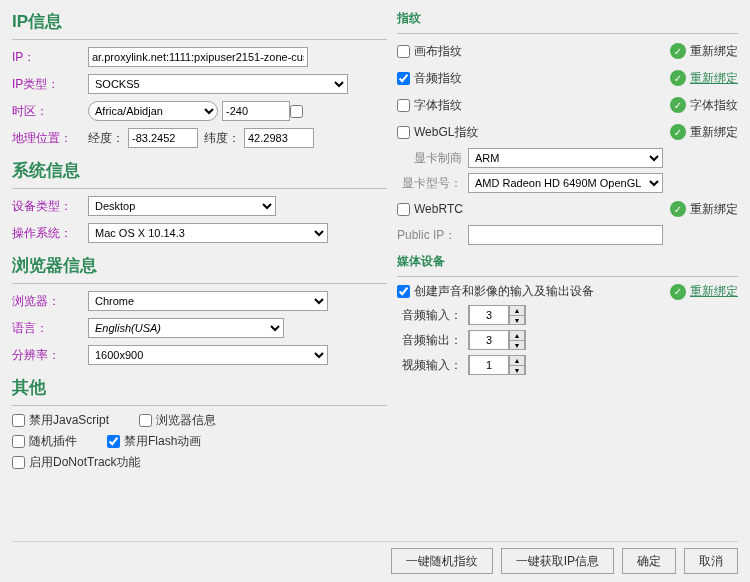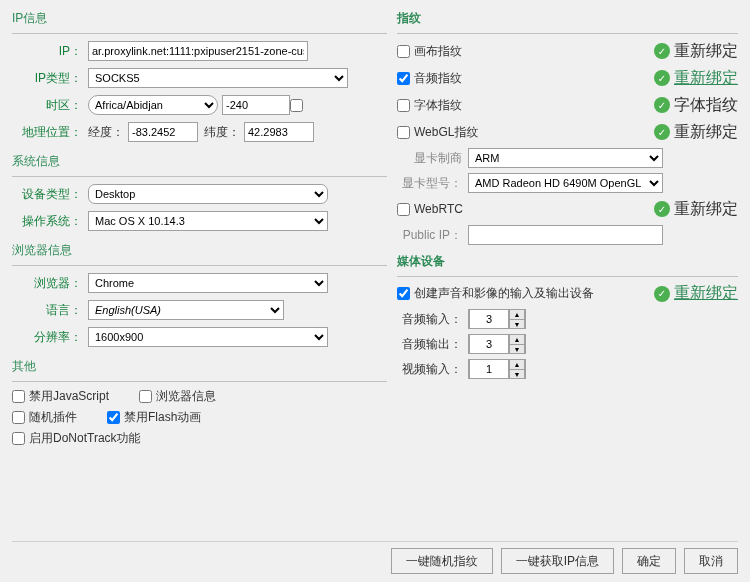--- a/index.html
+++ b/index.html
@@ -26,39 +26,38 @@
     }
     .left-panel {
       width: 375px;
       flex-shrink: 0;
     }
     .right-panel {
       flex: 1;
     }
     .section-title {
       color: #2e8b57;
-      font-weight: normal;
-      font-size: 12px;
+      font-weight: bold;
+      font-size: 17px;
       margin-bottom: 6px;
       margin-top: 8px;
     }
     .section-title:first-child {
       margin-top: 0;
     }
     .form-row {
       display: flex;
       align-items: center;
       margin-bottom: 5px;
       min-height: 22px;
     }
     .form-label {
       width: 70px;
-      text-align: right;
       margin-right: 6px;
-      color: #15803d;
+      color: #a21caf;
       flex-shrink: 0;
       font-size: 12px;
     }
     input[type="text"] {
       height: 20px;
       border: 1px solid #a0a0a0;
       background: white;
       font-size: 11px;
       padding: 0 3px;
       font-family: inherit;
@@ -91,22 +90,21 @@
       align-items: center;
     }
     .geo-label {
       font-size: 12px;
       margin-right: 4px;
     }
     .geo-input {
       width: 70px;
     }
     .device-select {
-      width: 240px;
-      border-radius: 7px;
+      width: 188px;
     }
     .os-select {
       width: 240px;
     }
     .browser-select {
       width: 240px;
     }
     .browser-ver-select {
       width: 240px;
     }
@@ -148,21 +146,21 @@
       gap: 4px;
     }
     .fp-spacer {
       flex: 1;
     }
     .reassign-btn {
       display: flex;
       align-items: center;
       gap: 3px;
       cursor: pointer;
-      font-size: 16px;
+      font-size: 12px;
       color: #333;
     }
     .reassign-btn.active-link {
       color: #2e8b57;
       text-decoration: underline;
     }
     .checkmark-icon {
       width: 16px;
       height: 16px;
       border-radius: 50%;
@@ -188,21 +186,20 @@
     .gpu-select {
       width: 195px;
     }
     .public-ip-row {
       display: flex;
       align-items: center;
       margin-bottom: 5px;
     }
     .public-ip-label {
       width: 65px;
-      text-align: right;
       margin-right: 6px;
       color: #888;
       font-size: 12px;
     }
     .public-ip-input {
       width: 195px;
     }
     .media-section {
       margin-top: 8px;
     }

